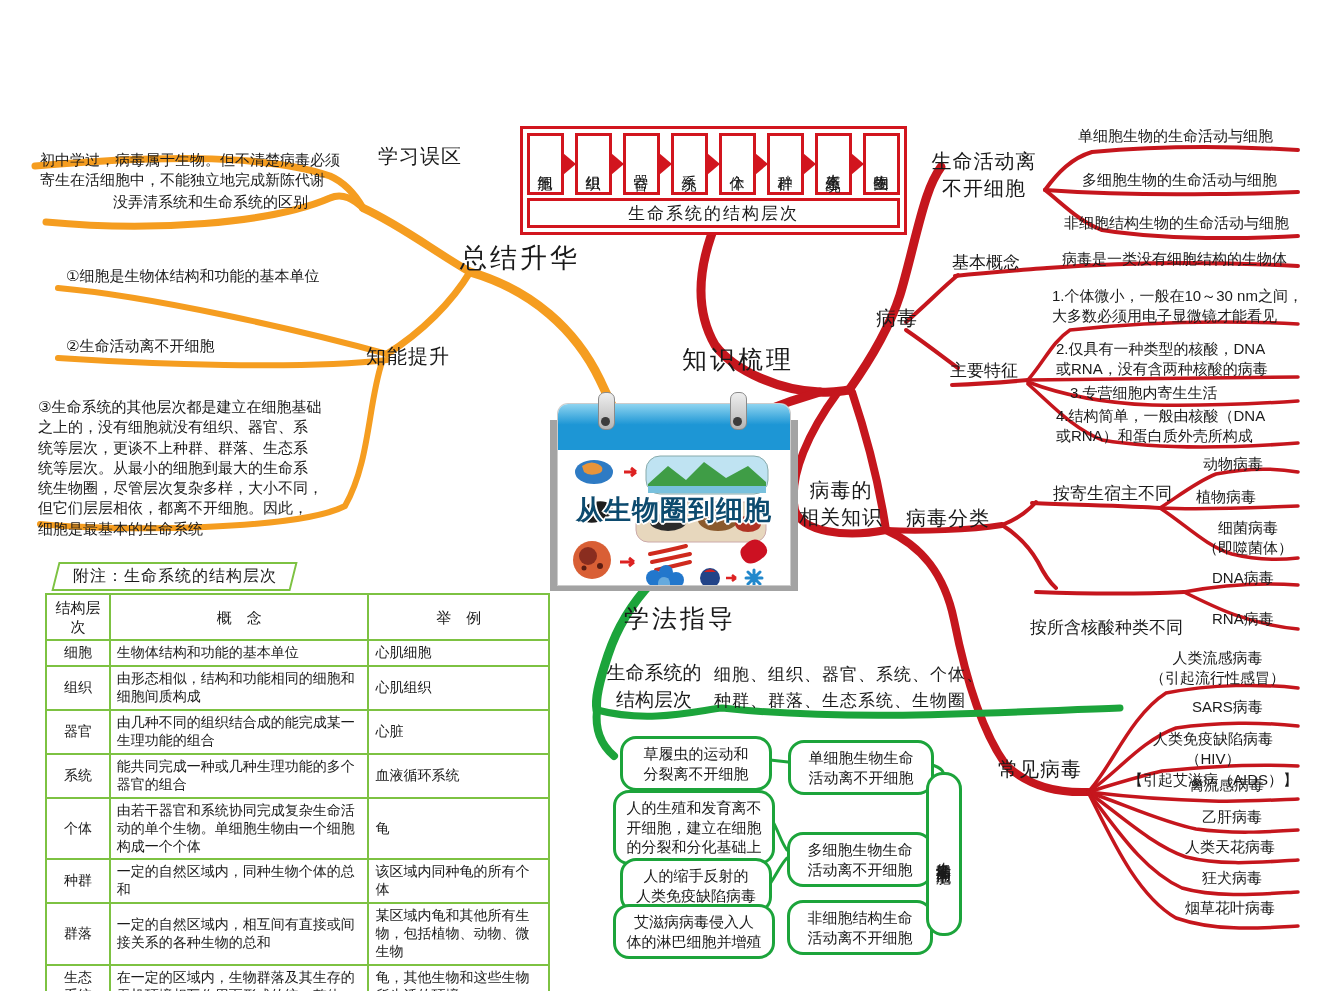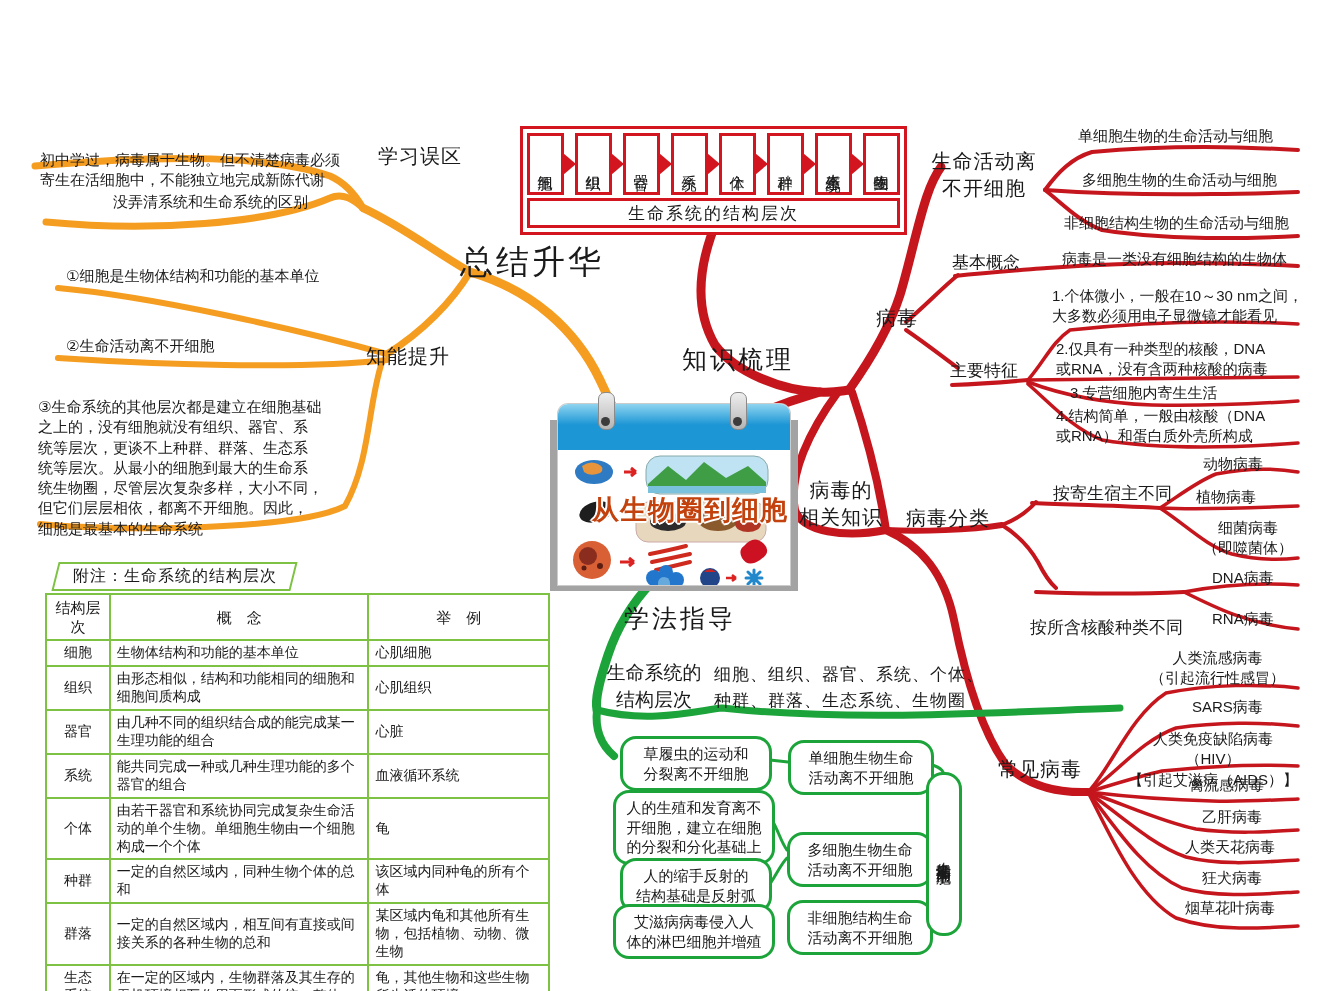--- a/index.html
+++ b/index.html
@@ -6,21 +6,21 @@
   #canvas{position:relative;width:1333px;height:991px;background:#fff;overflow:hidden;
           font-family:"Liberation Sans","DejaVu Sans",sans-serif;color:#1a1a1a;}
   svg.lines{position:absolute;left:0;top:0;z-index:1;}
   .lbl{position:absolute;z-index:3;line-height:1.35;}
   .pre{white-space:pre-line;}
   .ctr{text-align:center;}
   .leaf{font-size:15px;}
   .n17{font-size:17px;}
   .n20{font-size:20px;letter-spacing:1px;}
   .n25{font-size:25px;letter-spacing:3px;}
-  .n27{font-size:33px;letter-spacing:3px;}
+  .n27{font-size:27px;letter-spacing:3px;}
   .title{font-weight:700;color:#23206f;font-size:27px;letter-spacing:2px;}
   .subtitle{font-weight:700;color:#23206f;font-size:21px;letter-spacing:1px;}
   
   .chain{position:absolute;left:520px;top:126px;z-index:3;border:3px solid #d2151e;background:#fff;padding:4px;}
   .chain-row{display:flex;align-items:center;}
   .chain-box{width:37px;height:62px;border:3px solid #d2151e;background:#fff;display:flex;align-items:center;justify-content:center;box-sizing:border-box;}
   .chain-box span{writing-mode:vertical-rl;font-size:15px;line-height:1;letter-spacing:1px;}
   .chain-arrow{width:0;height:0;border-left:13px solid #d2151e;border-top:11px solid transparent;border-bottom:11px solid transparent;margin:0 -1px;}
   .chain-banner{margin-top:3px;border:3px solid #d2151e;height:24px;display:flex;align-items:center;justify-content:center;font-size:17px;letter-spacing:2px;}
   
@@ -42,22 +42,22 @@
   td.ex{width:175px;}
   
   .calendar{position:absolute;left:558px;top:404px;width:232px;height:181px;z-index:2;}
   .cal-shadow{position:absolute;left:-8px;top:16px;right:-8px;bottom:-6px;background:#a3a3a3;}
   .cal-card{position:absolute;inset:0;background:#fff;border-radius:10px 10px 0 0;box-shadow:0 0 0 1px #ccc;}
   .cal-header{position:absolute;left:0;top:0;right:0;height:46px;border-radius:10px 10px 0 0;
               background:linear-gradient(#8ed4f0,#1d96d5 45%,#1d96d5);}
   .ring{position:absolute;top:-12px;width:15px;height:36px;background:linear-gradient(#eee,#b5b5b5);border:1px solid #8a8a8a;border-radius:7px;}
   .ring::after{content:"";position:absolute;left:2px;bottom:3px;width:9px;height:9px;border-radius:50%;background:#3c3c3c;}
   .ring.r1{left:40px;} .ring.r2{left:172px;}
-  .cal-title{position:absolute;left:16px;top:88px;width:100%;text-align:center;z-index:4;
-             font-size:27px;font-weight:700;color:#c2410c;letter-spacing:1px;
+  .cal-title{position:absolute;left:0;top:88px;width:100%;text-align:center;z-index:4;
+             font-size:27px;font-weight:700;color:#0c4a6e;letter-spacing:1px;
              text-shadow:-2px 0 #fff,2px 0 #fff,0 -2px #fff,0 2px #fff,-1px -1px #fff,1px 1px #fff,1px -1px #fff,-1px 1px #fff;}
 </style>
 </head>
 <body>
 
 <div id="canvas">
 
   <svg class="lines" width="1333" height="991" viewBox="0 0 1333 991">
 
     <g stroke="#f59d20" fill="none" stroke-linecap="round">
@@ -278,21 +278,21 @@
 种群、群落、生态系统、生物圈</div>
 
   <div class="gbox" style="left:620px;top:736px;width:152px;">草履虫的运动和
 分裂离不开细胞</div>
   <div class="gbox" style="left:788px;top:740px;width:146px;">单细胞生物生命
 活动离不开细胞</div>
   <div class="gbox" style="left:613px;top:790px;width:162px;">人的生殖和发育离不
 开细胞，建立在细胞
 的分裂和分化基础上</div>
   <div class="gbox" style="left:620px;top:858px;width:152px;">人的缩手反射的
-结构基础是反射弧</div>
+人类免疫缺陷病毒</div>
   <div class="gbox" style="left:787px;top:832px;width:146px;">多细胞生物生命
 活动离不开细胞</div>
   <div class="gbox" style="left:613px;top:904px;width:162px;">艾滋病病毒侵入人
 体的淋巴细胞并增殖</div>
   <div class="gbox" style="left:787px;top:900px;width:146px;">非细胞结构生命
 活动离不开细胞</div>
   <div class="vbox" style="left:926px;top:772px;">
     <span>生命活动离不开细胞</span>
   </div>
 

